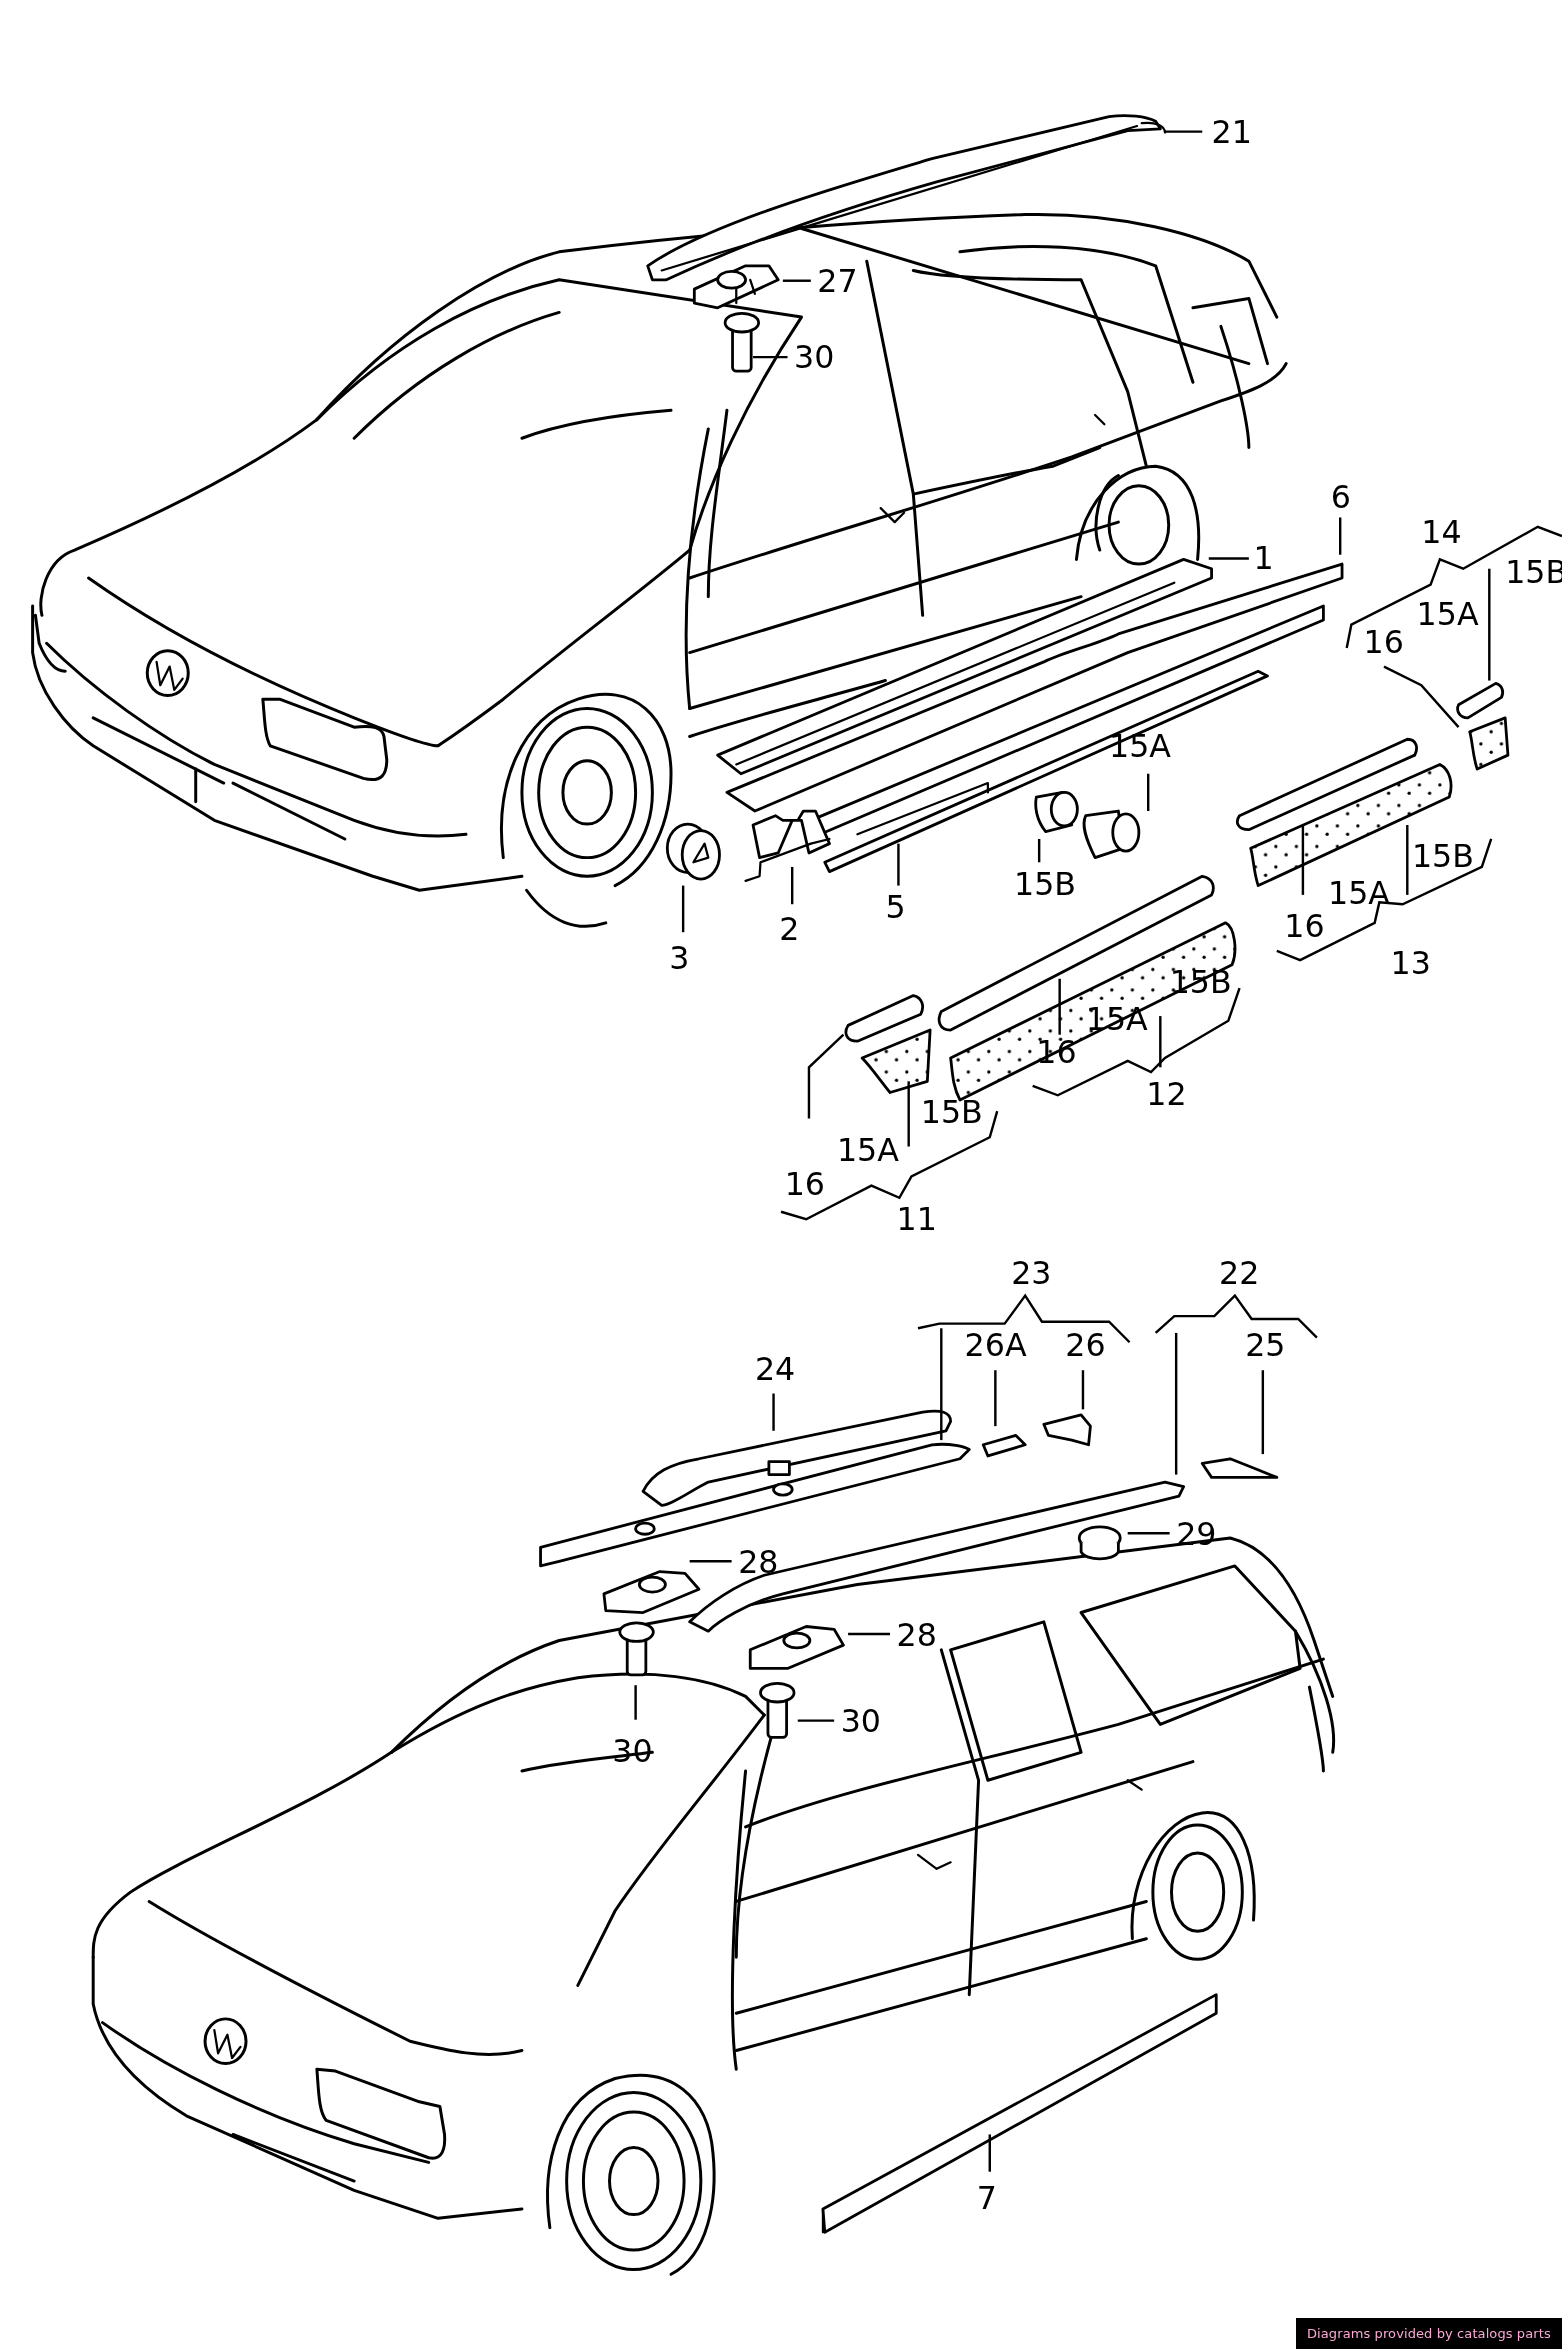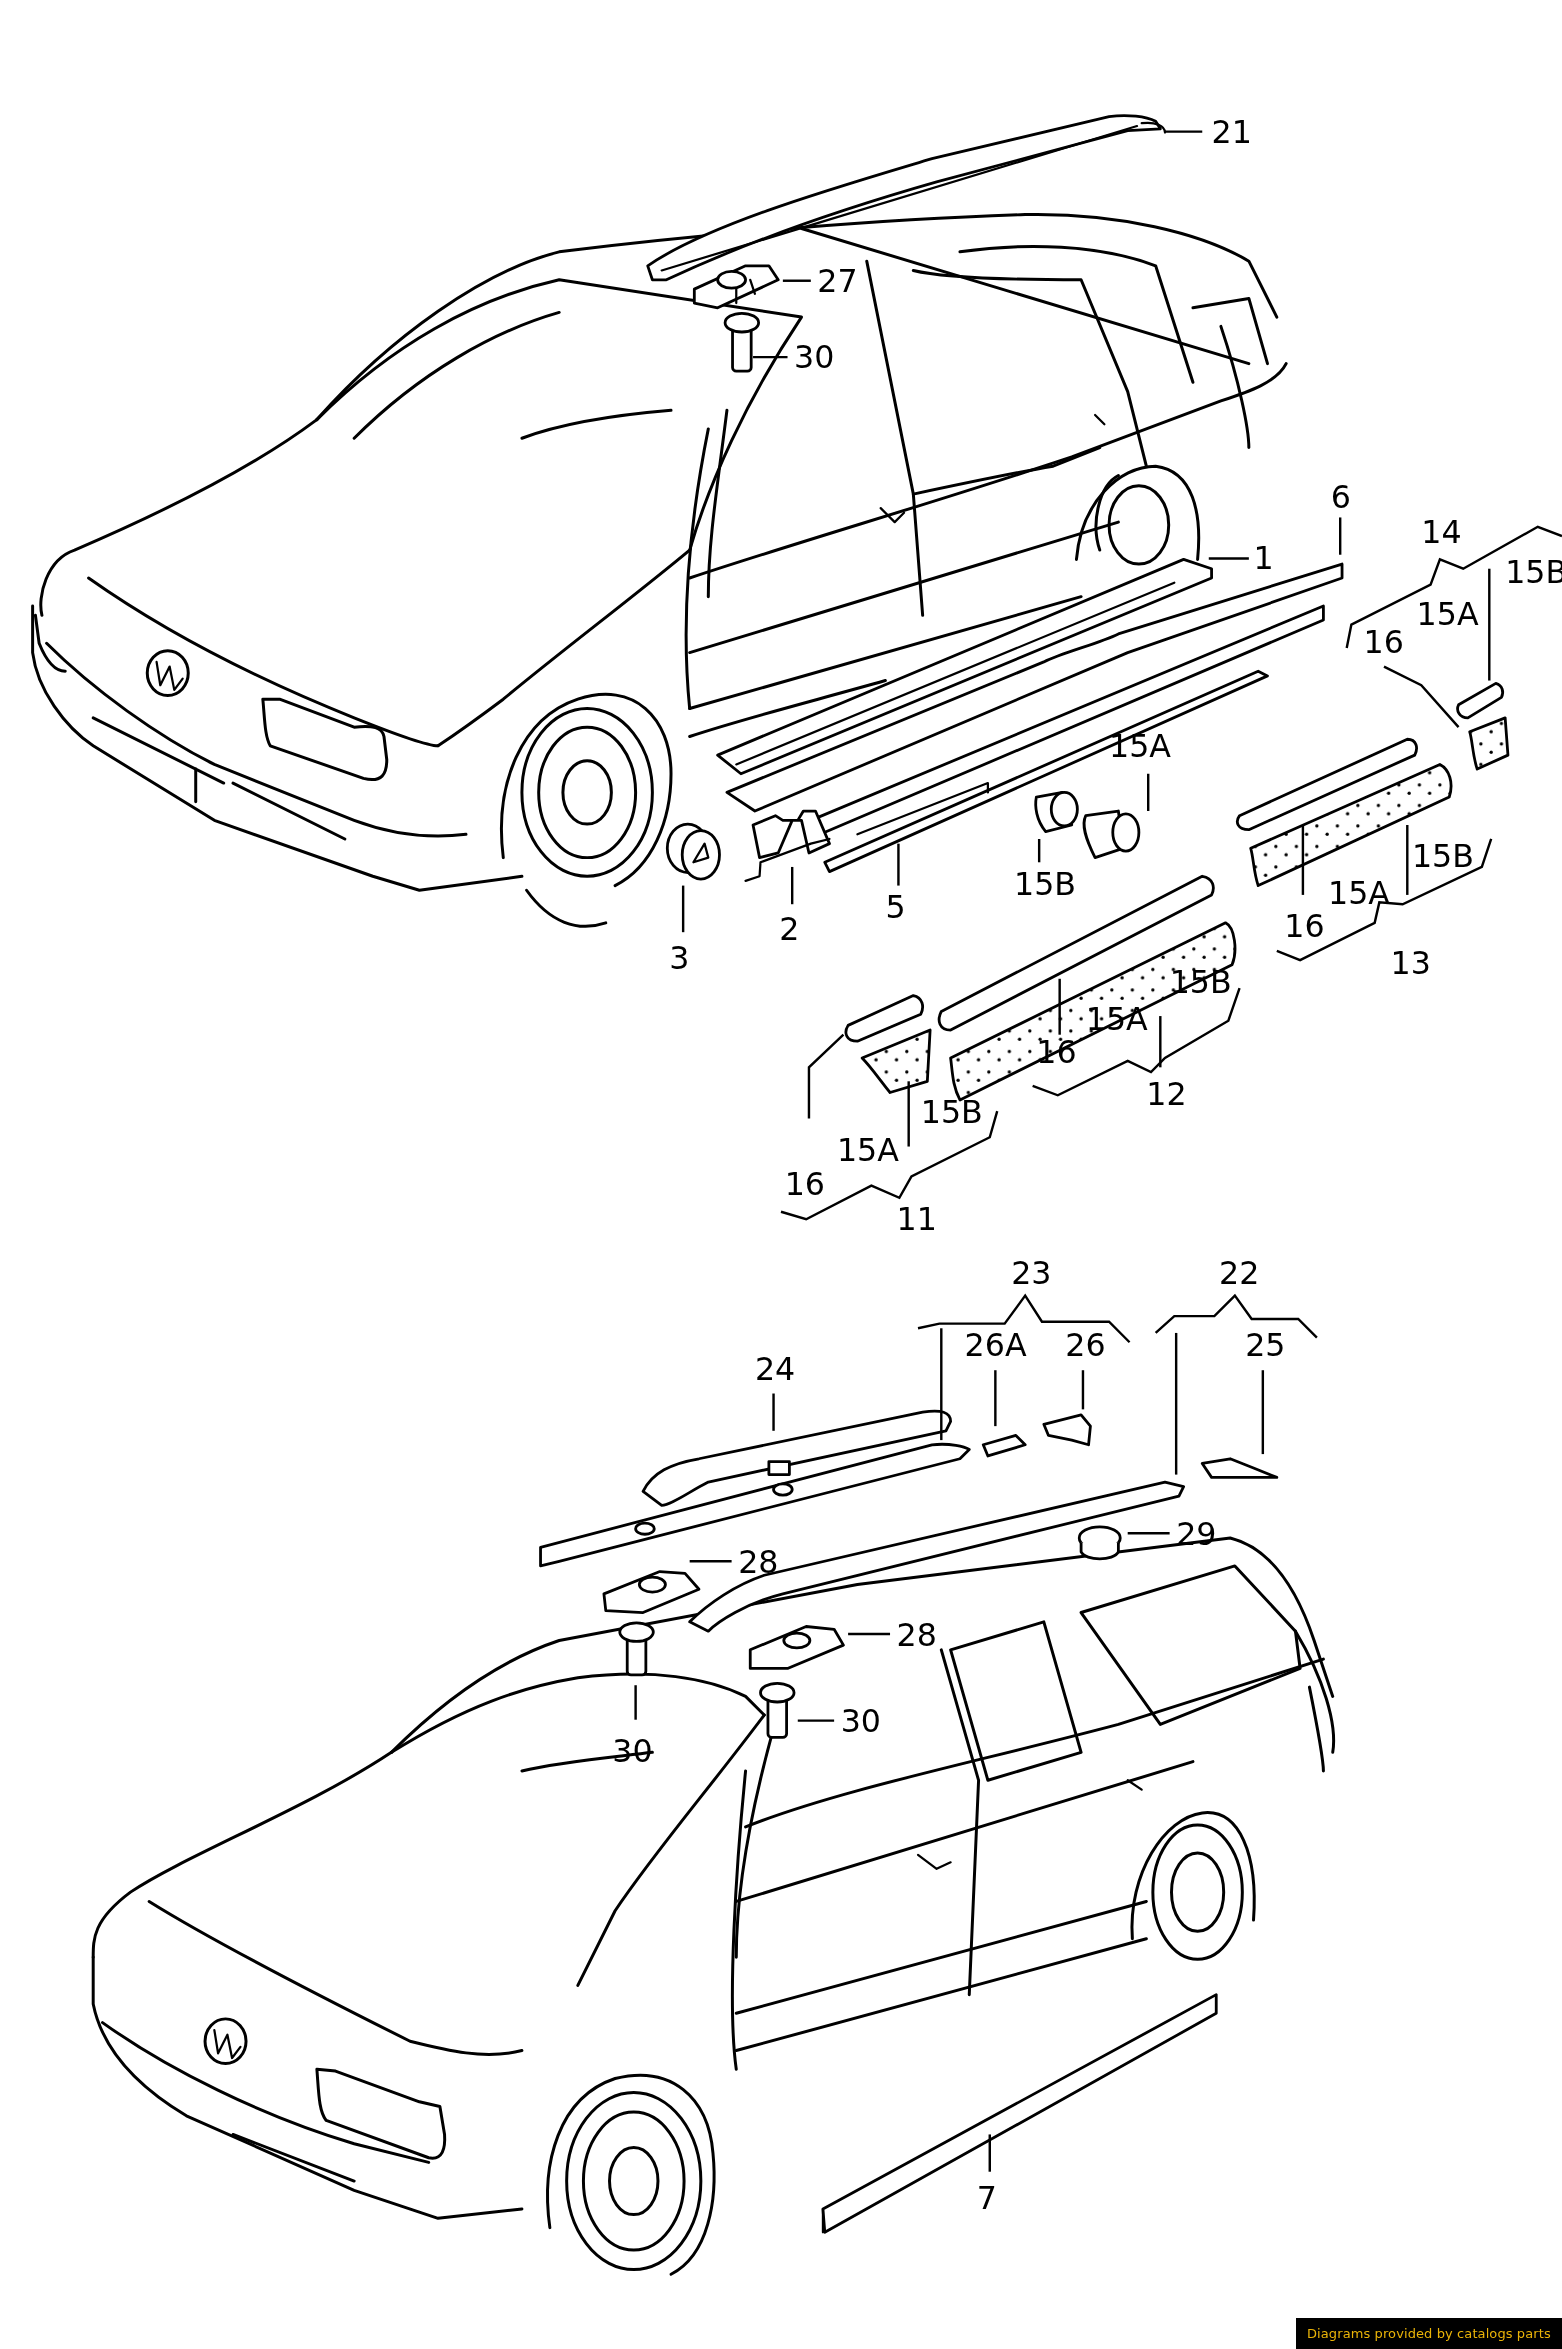--- a/index.html
+++ b/index.html
@@ -5,21 +5,21 @@
     html, body { margin: 0; padding: 0; background: #ffffff; }
     body { width: 1562px; height: 2349px; position: relative; overflow: hidden;
            font-family: "DejaVu Sans", sans-serif; }
     #diagram { position: absolute; left: 0; top: 0; width: 1562px; height: 2349px; }
     #diagram .ln { fill: none; stroke: #000; stroke-width: 3.2; stroke-linecap: round; stroke-linejoin: round; }
     #diagram .thin { fill: none; stroke: #000; stroke-width: 2.4; stroke-linecap: round; stroke-linejoin: round; }
     #diagram .lead { fill: none; stroke: #000; stroke-width: 2.6; stroke-linecap: butt; }
     #diagram .part { fill: #fff; stroke: #000; stroke-width: 3; stroke-linejoin: round; }
     #diagram .dotted { fill: url(#dots); stroke: #000; stroke-width: 3; stroke-linejoin: round; }
     #diagram text.lbl { font-family: "DejaVu Sans", sans-serif; font-size: 34px; fill: #000; font-weight: 400; }
-    .credit { position: absolute; right: 0; bottom: 0; background: #000; color: #eab308;
+    .credit { position: absolute; right: 0; bottom: 0; background: #000; color: #f9a8d4;
               font-family: "DejaVu Sans", sans-serif; font-size: 13px; padding: 7.5px 11.2px 8.4px 11.2px;
               letter-spacing: 0.1px; }
   </style>
 </head>
 <body>
 
 <svg id="diagram" viewBox="0 0 1676 2520" xmlns="http://www.w3.org/2000/svg">
   <defs>
     <pattern id="dots" width="22" height="22" patternUnits="userSpaceOnUse">
       <rect width="22" height="22" fill="#fff"></rect>

